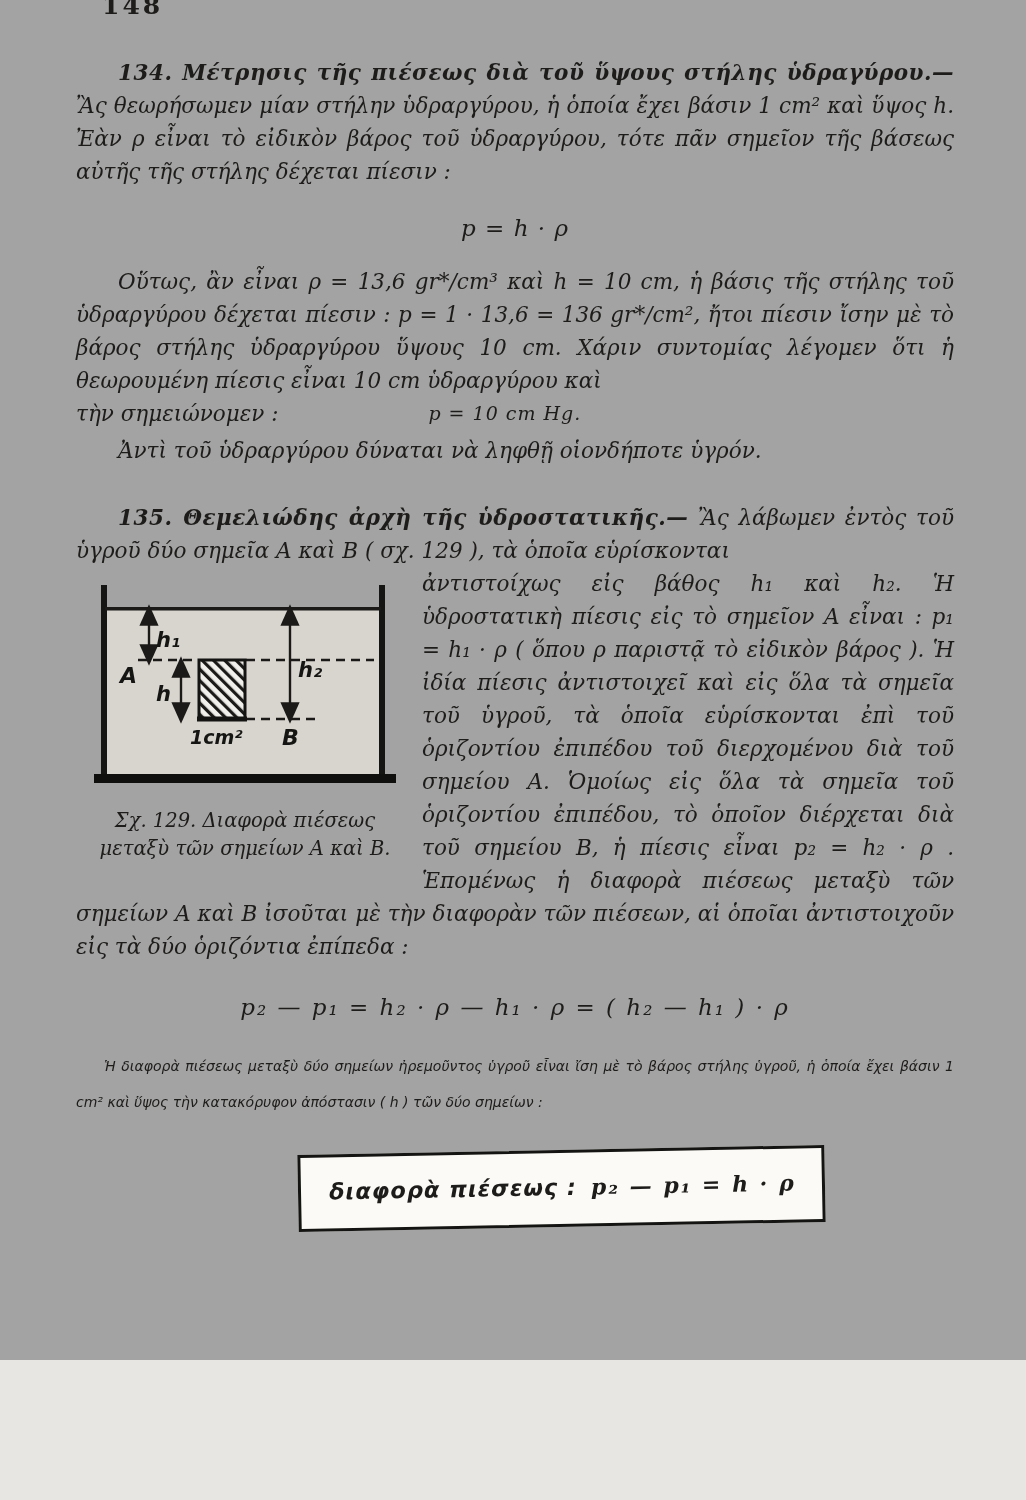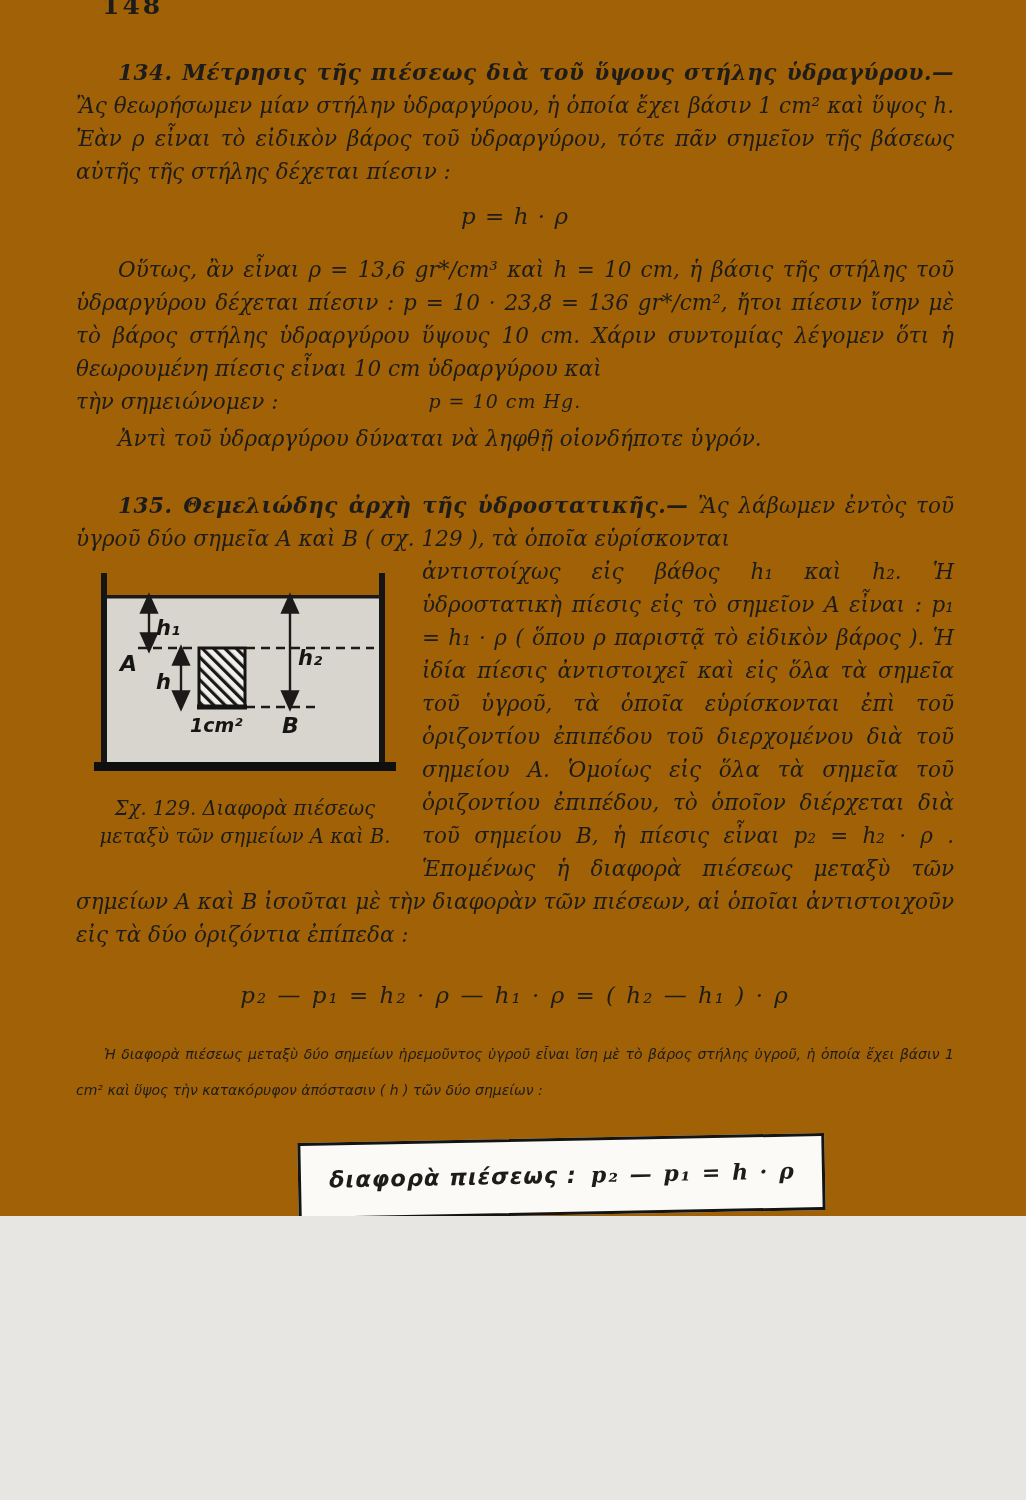--- a/index.html
+++ b/index.html
@@ -2,39 +2,39 @@
 <html><head>
 <meta charset="utf-8">
 <style>
   html,body{margin:0;padding:0;}
   body{
     width:1026px;height:1500px;
     background:#e8e6e2;
     font-family:"DejaVu Serif","DejaVu Sans",serif;
   }
   .page{
-    position:relative;width:1026px;height:1216px;overflow:hidden;
-    background:#a16207;color:#1d1c1a;
+    position:relative;width:1026px;height:1360px;overflow:hidden;
+    background:#a3a3a3;color:#1d1c1a;
   }
   .pagenum{
     position:absolute;left:102px;top:-9px;
     font-size:25px;font-weight:bold;letter-spacing:3px;
   }
   .content{
     position:absolute;left:76px;top:56px;width:878px;
     font-size:21.5px;line-height:33px;text-align:justify;font-style:italic;
   }
   .para{margin:0;}
   .indent{text-indent:42px;}
   .hd{font-weight:bold;letter-spacing:.5px;}
   .formula{
     text-align:center;text-indent:0;
     font-size:23px;letter-spacing:1px;
   }
-  .formula1{margin:12px 0 20px;}
+  .formula1{margin:24px 0 20px;}
   .formula3{clear:both;margin:28px 0 24px;letter-spacing:2px;}
   .tailline{display:flex;align-items:flex-start;margin:0 0 4px;}
   .tailline .f2{margin-left:150px;font-size:19px;letter-spacing:1px;}
   .note{margin-top:0;}
   .s135{margin-top:34px;}
   .figwrap{
     float:left;width:302px;margin:10px 26px 22px 18px;
   }
   .figsvg{display:block;}
   .caption{
@@ -77,21 +77,21 @@
 
   <div class="pagenum">148</div>
 
   <div class="content">
 
     <section>
       <p class="para indent"><span class="hd">134. Μέτρησις τῆς πιέσεως διὰ τοῦ ὕψους στήλης ὑδραγύρου.—</span> <span>Ἂς θεωρήσωμεν μίαν στήλην ὑδραργύρου, ἡ ὁποία ἔχει βάσιν 1 cm² καὶ ὕψος h. Ἐὰν ρ εἶναι τὸ εἰδικὸν βάρος τοῦ ὑδραργύρου, τότε πᾶν σημεῖον τῆς βάσεως αὐτῆς τῆς στήλης δέχεται πίεσιν :</span></p>
 
       <div class="formula formula1">p = h · ρ</div>
 
-      <p class="para indent">Οὕτως, ἂν εἶναι ρ = 13,6 gr*/cm³ καὶ h = 10 cm, ἡ βάσις τῆς στήλης τοῦ ὑδραργύρου δέχεται πίεσιν : p = 10 · 23,8 = 136 gr*/cm², ἤτοι πίεσιν ἴσην μὲ τὸ βάρος στήλης ὑδραργύρου ὕψους 10 cm. Χάριν συντομίας λέγομεν ὅτι ἡ θεωρουμένη πίεσις εἶναι 10 cm ὑδραργύρου καὶ</p>
+      <p class="para indent">Οὕτως, ἂν εἶναι ρ = 13,6 gr*/cm³ καὶ h = 10 cm, ἡ βάσις τῆς στήλης τοῦ ὑδραργύρου δέχεται πίεσιν : p = 1 · 13,6 = 136 gr*/cm², ἤτοι πίεσιν ἴσην μὲ τὸ βάρος στήλης ὑδραργύρου ὕψους 10 cm. Χάριν συντομίας λέγομεν ὅτι ἡ θεωρουμένη πίεσις εἶναι 10 cm ὑδραργύρου καὶ</p>
 
       <div class="tailline">
         <span>τὴν σημειώνομεν :</span>
         <span class="f2">p = 10 cm Hg.</span>
       </div>
 
       <p class="para indent note">Ἀντὶ τοῦ ὑδραργύρου δύναται νὰ ληφθῇ οἱονδήποτε ὑγρόν.</p>
     </section>
 
     <section class="s135">

